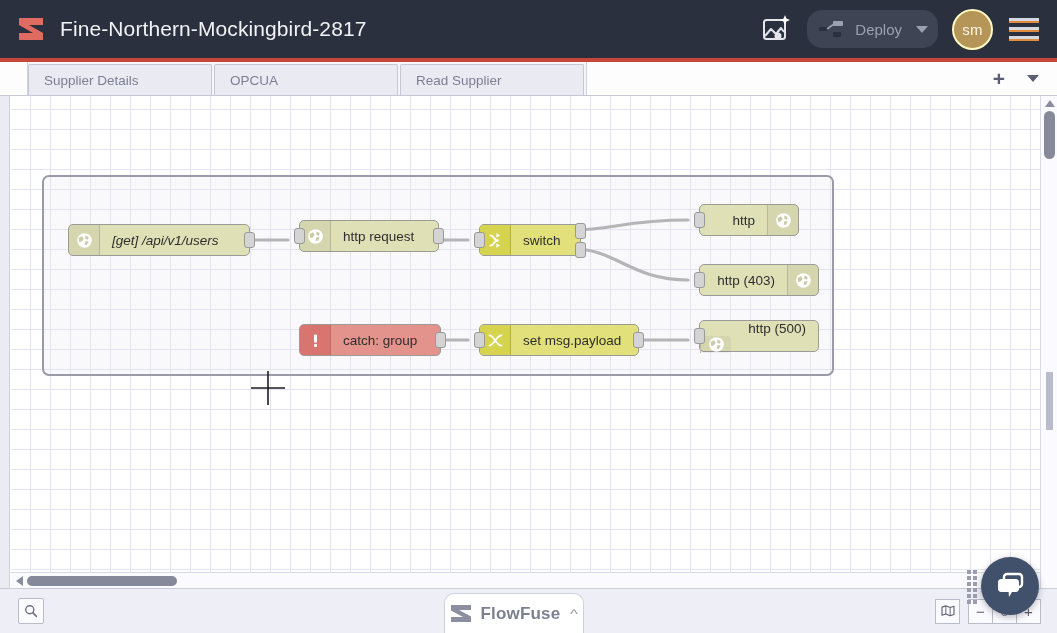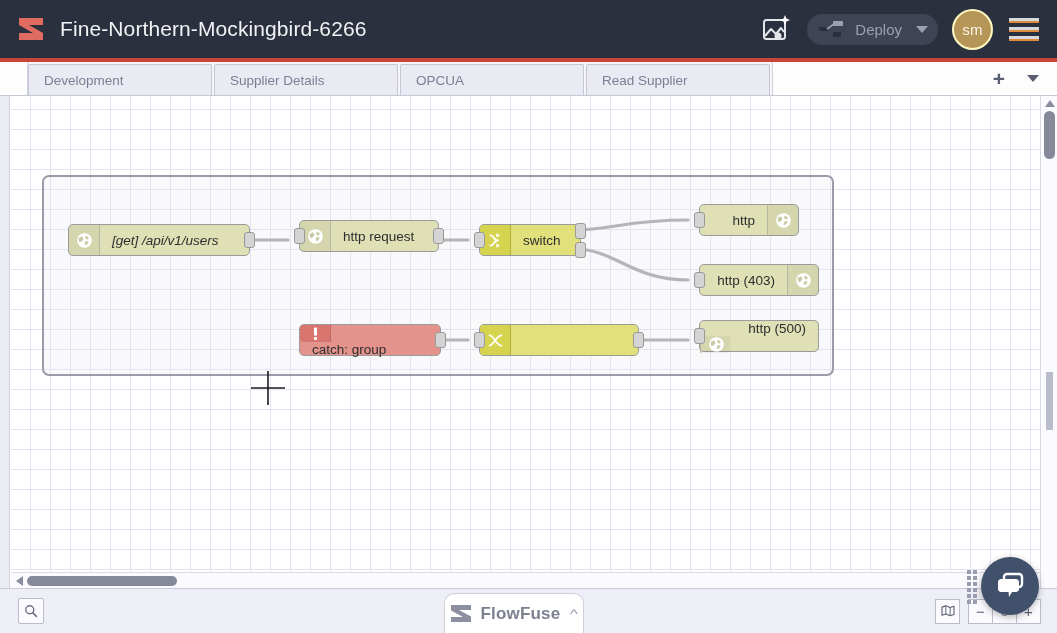--- a/index.html
+++ b/index.html
@@ -26,21 +26,21 @@
     letter-spacing: .1px;
     white-space: nowrap;
   }
   .header-spacer { flex: 1 1 auto; }
   .hdr-btn {
     display: flex; align-items: center; justify-content: center;
     flex: none;
   }
   .ai-icon-btn { width: 38px; height: 38px; margin-right: 12px; }
   .deploy-btn {
-    height: 31px;
+    height: 38px;
     background: #3e4454;
     border-radius: 15px;
     display: flex; align-items: center;
     padding: 0 10px 0 12px;
     margin-right: 14px;
     flex: none;
     cursor: default;
   }
   .deploy-icon { width: 26px; height: 20px; flex: none; }
   .deploy-label {
@@ -128,21 +128,21 @@
   }
   .canvas-svg { position: absolute; top: 0; left: 0; }
 
   
   .node { position: absolute; height: 32px; display: flex;
     border: 1px solid #9b9b9b; border-radius: 5px;
     align-items: stretch; cursor: pointer;
     box-shadow: 0 0 0 0 rgba(0,0,0,0); }
   .node-olive { background: #dfe0b6; }
   .node-yellow { background: #e1e07a; }
-  .node-red { background: #e3928c; flex-direction: column; }
+  .node-red { background: #e3928c; }
   .node-icon {
     width: 31px; flex: none;
     display: flex; align-items: center; justify-content: center;
   }
   .node-icon.left { border-right: 1px solid #b6b7a0;
     border-radius: 4px 0 0 4px; background: rgba(0,0,0,.045); }
   .node-icon.right { border-left: 1px solid #b6b7a0;
     border-radius: 0 4px 4px 0; background: rgba(0,0,0,.045); }
   .node-icon.yellow-icn { background: #d6d44f; border-right: 1px solid #b3b142; }
   .node-icon.red-icn { background: #d8756e; border-right: 1px solid #c26a63; }
@@ -263,21 +263,21 @@
 <body>
 
 <div id="app">
 
   <div class="header">
     <div class="brand-logo">
       <svg viewBox="0 0 30 28" width="30" height="28">
         <path d="M3,3 L27,3 L27,10 L13,10 L27,18 L27,25 L3,25 L3,18 L17,18 L3,10 Z" fill="#e06b60"></path>
       </svg>
     </div>
-    <div class="project-title">Fine-Northern-Mockingbird-6266</div>
+    <div class="project-title">Fine-Northern-Mockingbird-2817</div>
 
     <div class="header-spacer"></div>
 
     <div class="hdr-btn ai-icon-btn">
       <svg viewBox="0 0 34 34" width="34" height="34">
         <rect x="5" y="8" width="21" height="19" rx="2.5" fill="none" stroke="#e4e6ec" stroke-width="2"></rect>
         <path d="M6,24 L12,17 L17,22 L22,16 L25,20" fill="none" stroke="#e4e6ec" stroke-width="2" stroke-linejoin="round"></path>
         <circle cx="19" cy="24" r="3.5" fill="#e4e6ec"></circle>
         <path d="M26,3 L27.4,6.6 L31,8 L27.4,9.4 L26,13 L24.6,9.4 L21,8 L24.6,6.6 Z" fill="#ffffff"></path>
       </svg>
@@ -304,23 +304,20 @@
       <span></span>
       <span></span>
       <span></span>
     </div>
   </div>
   <div class="header-accent"></div>
 
   <div class="tabbar">
     <div class="tab-gutter"></div>
 
-    <div class="tab">
-      <span>Development</span>
-    </div>
     <div class="tab">
       <span>Supplier Details</span>
     </div>
     <div class="tab">
       <span>OPCUA</span>
     </div>
     <div class="tab">
       <span>Read Supplier</span>
     </div>
 
@@ -417,20 +414,21 @@
       <div class="port" style="right:-6px; top:7px;"></div>
     </div>
 
     <div class="node node-yellow" style="left:468px; top:228px; width:160px;">
       <div class="node-icon left yellow-icn">
         <svg viewBox="0 0 20 20" width="17" height="17">
           <path d="M3,4 C8,4 11,16 17,16" fill="none" stroke="#ffffff" stroke-width="2.1" stroke-linecap="round"></path>
           <path d="M3,16 C8,16 11,4 17,4" fill="none" stroke="#ffffff" stroke-width="2.1" stroke-linecap="round"></path>
         </svg>
       </div>
+      <div class="node-label">set msg.payload</div>
       <div class="port" style="left:-6px; top:7px;"></div>
       <div class="port" style="right:-6px; top:7px;"></div>
     </div>
 
     <div class="node node-olive" style="left:688px; top:224px; width:120px;flex-direction:column;">
       <div class="node-label rightalign" style="flex:1 1 auto;">http (500)</div>
       <div class="node-icon right">
         <svg viewBox="0 0 20 20" width="17" height="17">
           <circle cx="10" cy="10" r="8.6" fill="#ffffff"></circle>
           <path d="M3,7 L7,5 L9,8 L7,11 L4,12 Z M11,4 L15,6 L14,9 L11,8 Z M11,11 L15,11 L13,15 L10,15 Z" fill="#c9caa6"></path>

